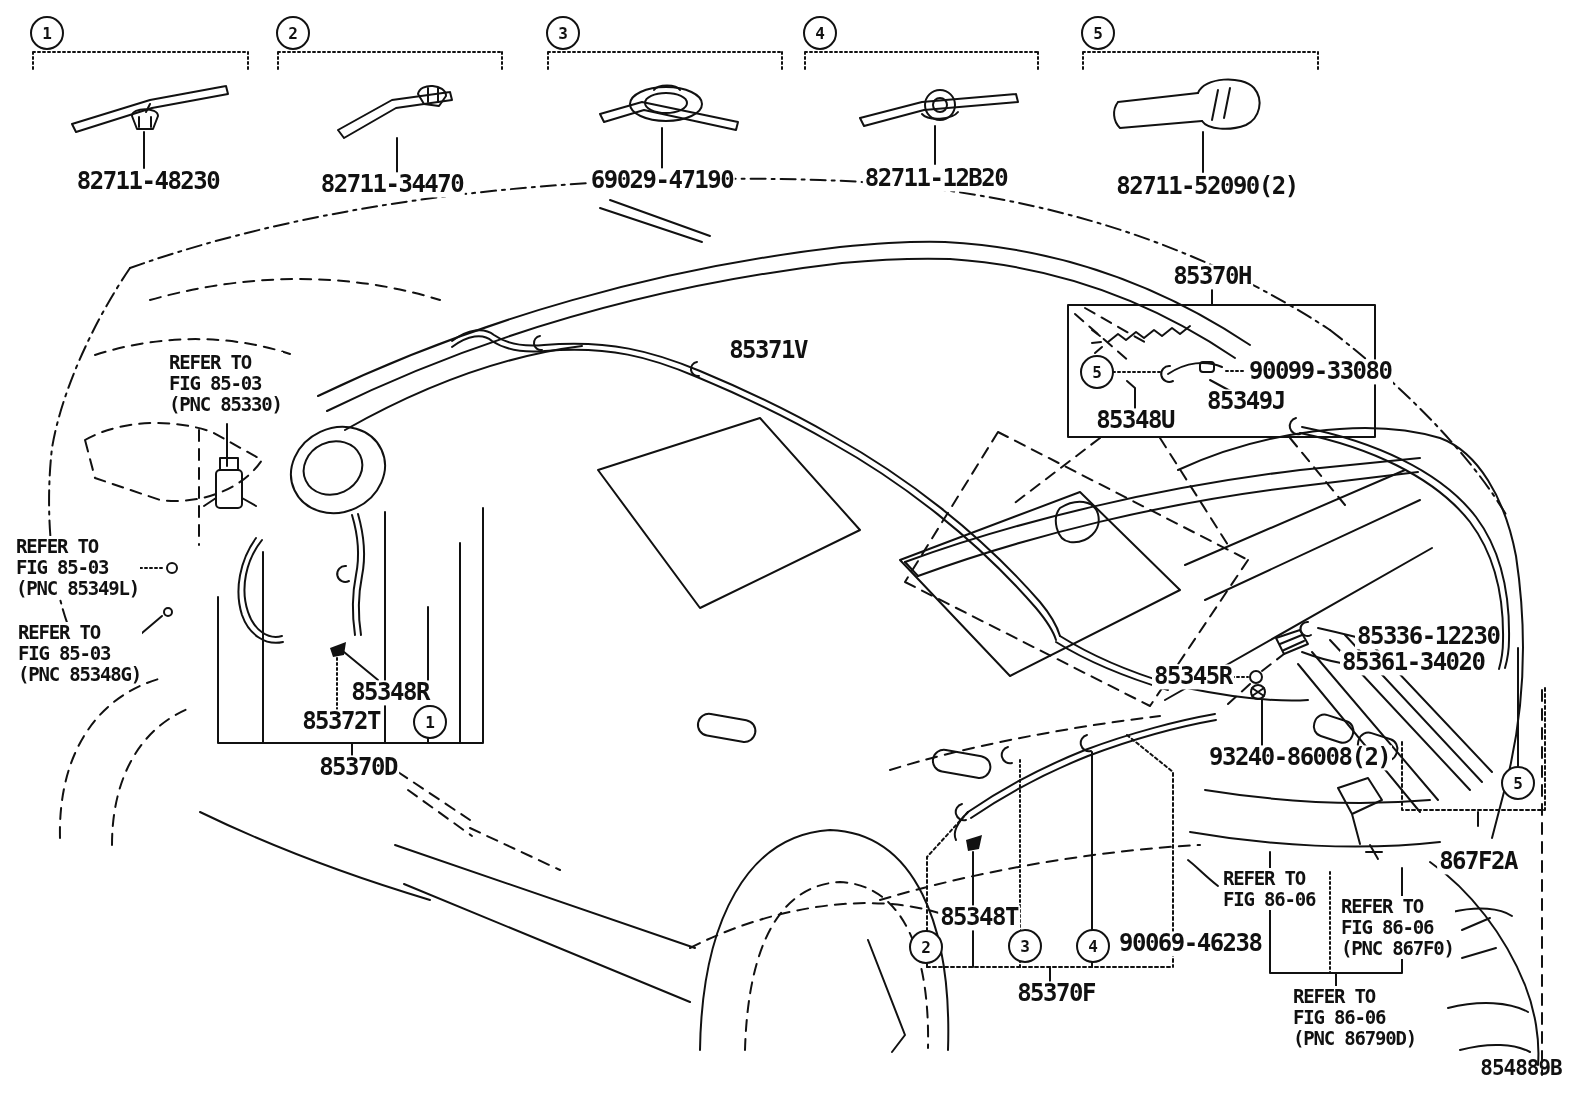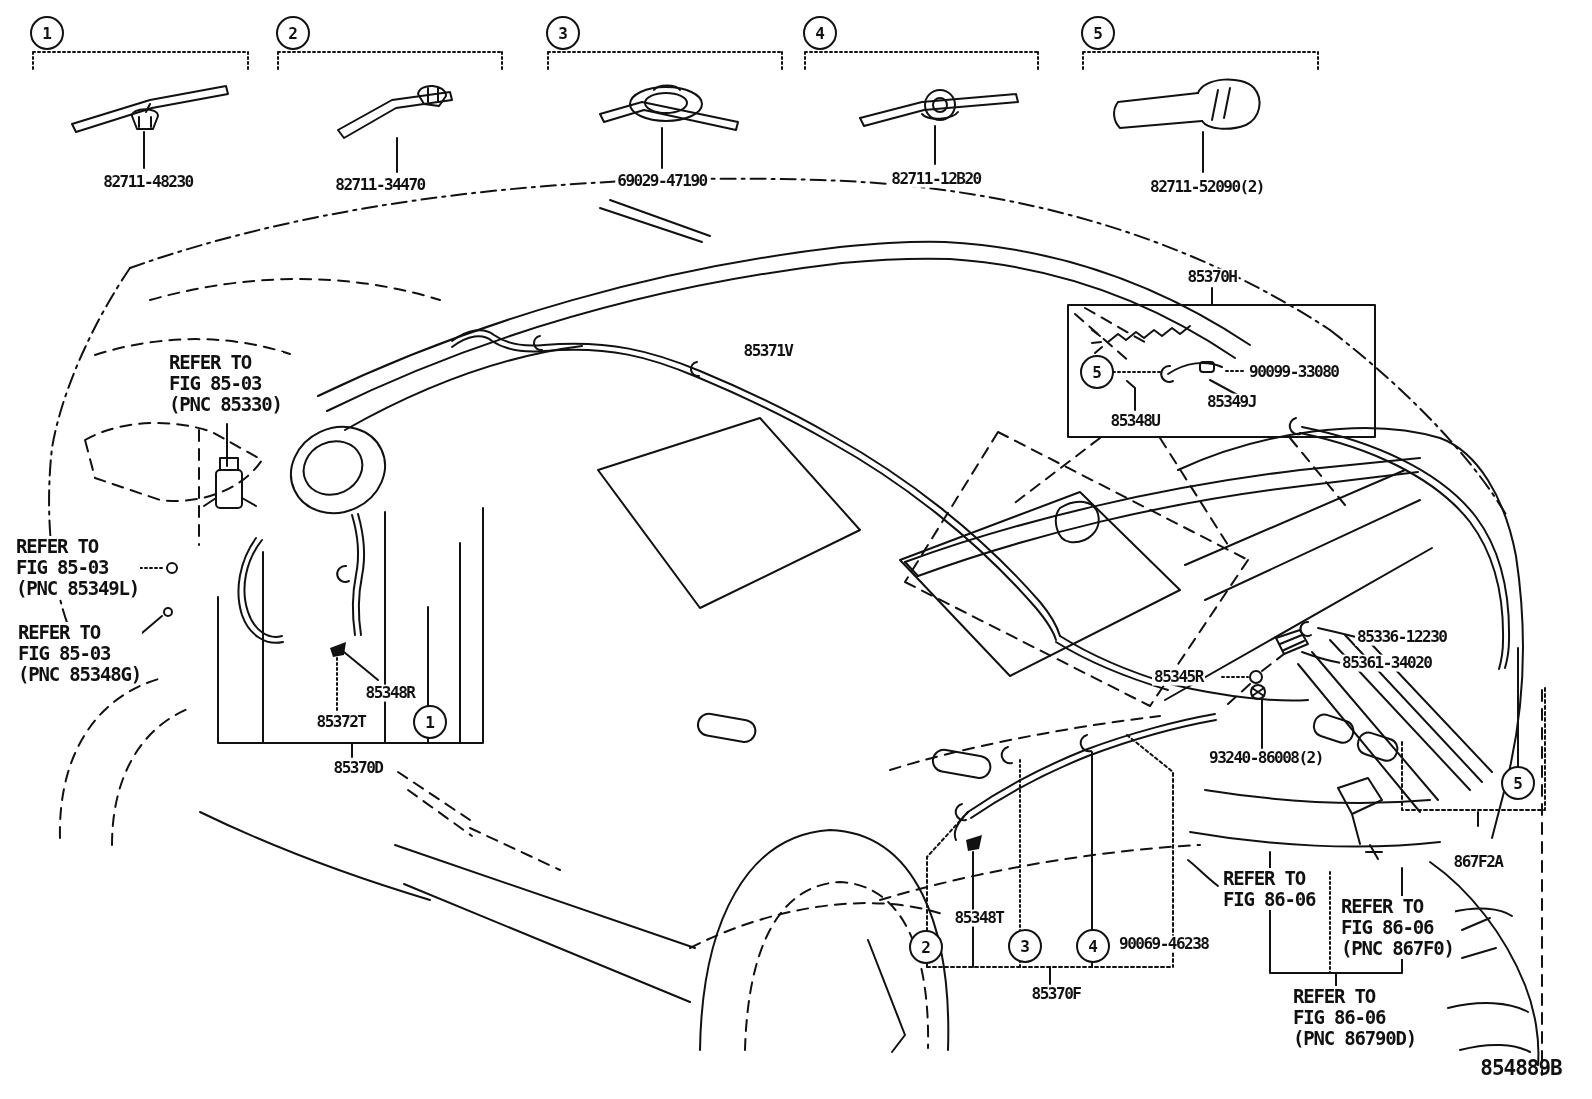--- a/index.html
+++ b/index.html
@@ -5,21 +5,21 @@
   html,body{margin:0;padding:0;background:#fff;}
   #canvas{position:relative;width:1592px;height:1099px;background:#fff;overflow:hidden;
           font-family:"DejaVu Sans Mono",monospace;color:#111;}
   svg{position:absolute;left:0;top:0;}
   svg path,svg rect,svg ellipse,svg circle,svg line{fill:none;stroke:#111;stroke-width:2;stroke-linecap:round;stroke-linejoin:round;}
   svg .dd{stroke-dasharray:15 6 3 6;}
   svg .dash{stroke-dasharray:11 8;}
   svg .dot{stroke-dasharray:2 3;}
   svg .dot2{stroke-dasharray:3 3;}
   svg .fill{fill:#111;stroke:none;}
-  .lbl{position:absolute;font-weight:700;font-size:16px;letter-spacing:-1.5px;white-space:nowrap;
+  .lbl{position:absolute;font-weight:700;font-size:24px;letter-spacing:-1.5px;white-space:nowrap;
        transform:translate(-50%,-50%);background:#fff;padding:0 2px;line-height:1.05;}
   .lbl-l{transform:translate(0,-50%);}
   .note{position:absolute;font-weight:700;font-size:19px;letter-spacing:-1.2px;line-height:21px;
         white-space:nowrap;background:#fff;padding:0 1px;}
   .note span{display:block;}
   .mk{position:absolute;width:30px;height:30px;border:2.5px solid #111;border-radius:50%;background:#fff;
       display:flex;align-items:center;justify-content:center;font-weight:700;font-size:16px;
       transform:translate(-50%,-50%);z-index:3;}
   .docid{position:absolute;font-weight:700;font-size:21px;letter-spacing:-1px;transform:translate(-50%,-50%);}
 </style>
@@ -234,21 +234,21 @@
   </g>
 </svg>
 
 <div class="mk" style="left:47px;top:33px">1</div>
 <div class="mk" style="left:293px;top:33px">2</div>
 <div class="mk" style="left:563px;top:33px">3</div>
 <div class="mk" style="left:820px;top:33px">4</div>
 <div class="mk" style="left:1098px;top:33px">5</div>
 
 <div class="lbl" style="left:148px;top:182px">82711-48230</div>
-<div class="lbl" style="left:380px;top:185px">82711-34470</div>
+<div class="lbl" style="left:392px;top:185px">82711-34470</div>
 <div class="lbl" style="left:662px;top:181px">69029-47190</div>
 <div class="lbl" style="left:936px;top:179px">82711-12B20</div>
 <div class="lbl" style="left:1207px;top:187px">82711-52090(2)</div>
 
 <div class="lbl" style="left:768px;top:351px">85371V</div>
 <div class="lbl" style="left:1212px;top:277px">85370H</div>
 <div class="lbl lbl-l" style="left:1247px;top:372px">90099-33080</div>
 <div class="lbl lbl-l" style="left:1205px;top:402px">85349J</div>
 <div class="lbl" style="left:1135px;top:421px">85348U</div>
 <div class="lbl" style="left:390px;top:693px">85348R</div>

